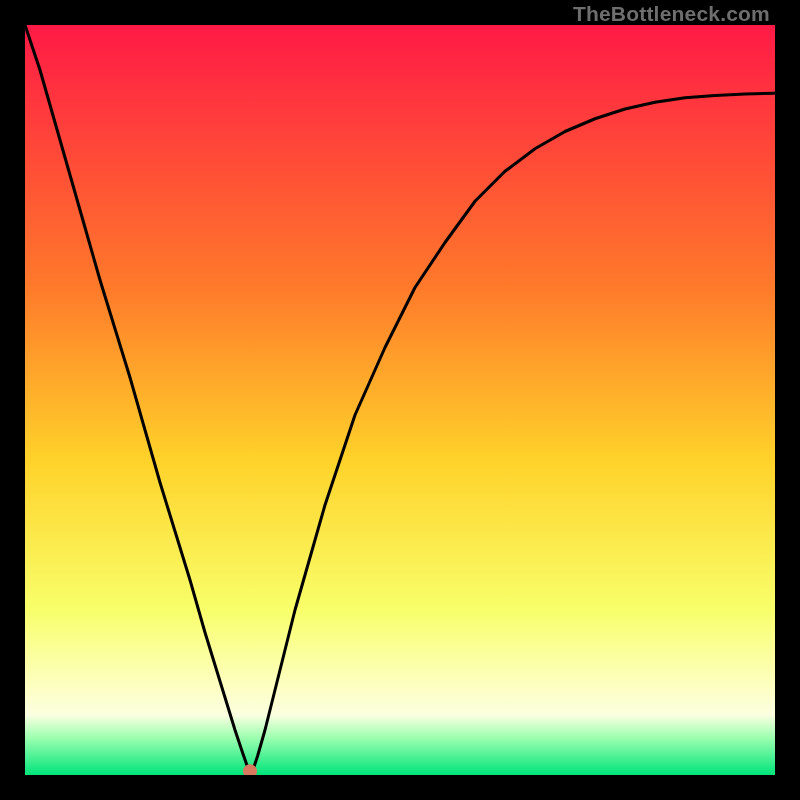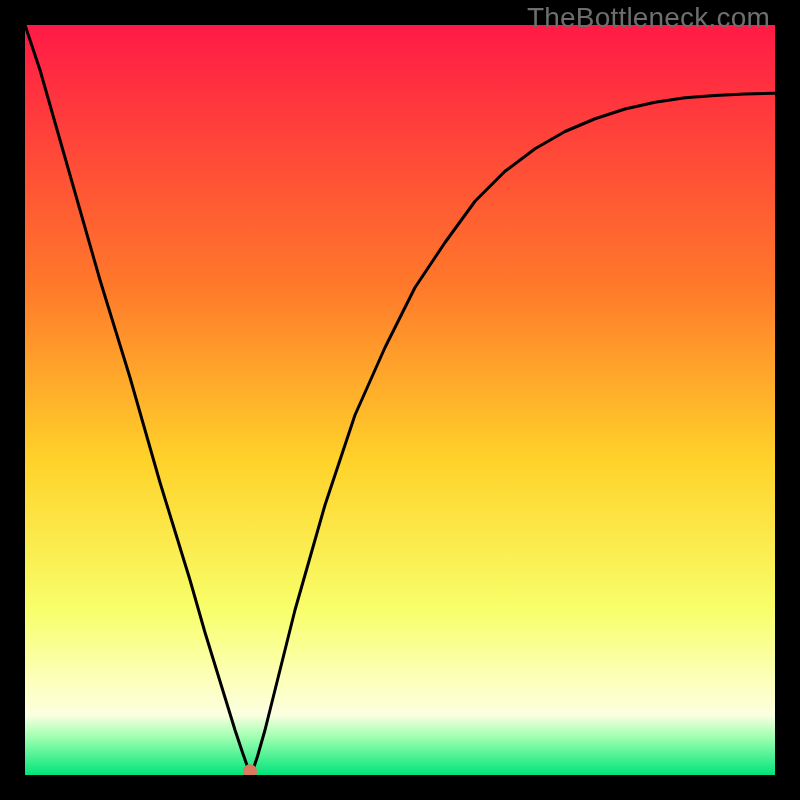--- a/index.html
+++ b/index.html
@@ -24,22 +24,22 @@
     left: 0;
     top: 0;
     width: 750px;
     height: 750px;
   }
   .watermark {
     position: absolute;
     top: 2px;
     right: 30px;
     color: #6e6e6e;
-    font-size: 28px;
-    font-weight: 400;
+    font-size: 21px;
+    font-weight: 700;
     letter-spacing: 0.2px;
     user-select: none;
   }
 </style>
 </head>
 <body>
 
 <div class="frame">
   <svg class="plot" viewBox="0 0 750 750" preserveAspectRatio="none">
     <defs>

